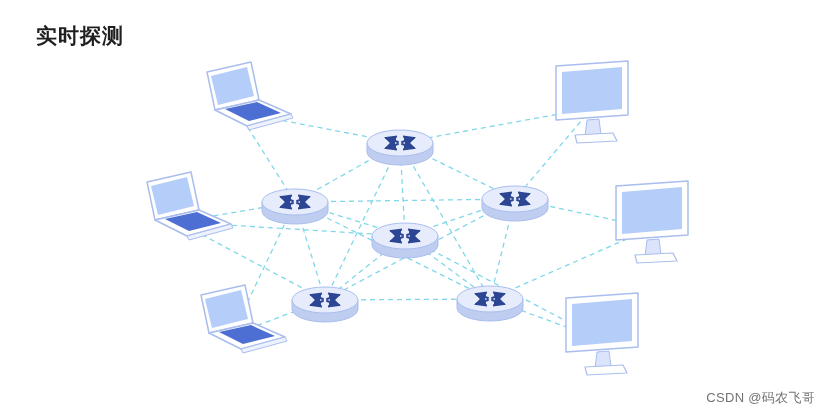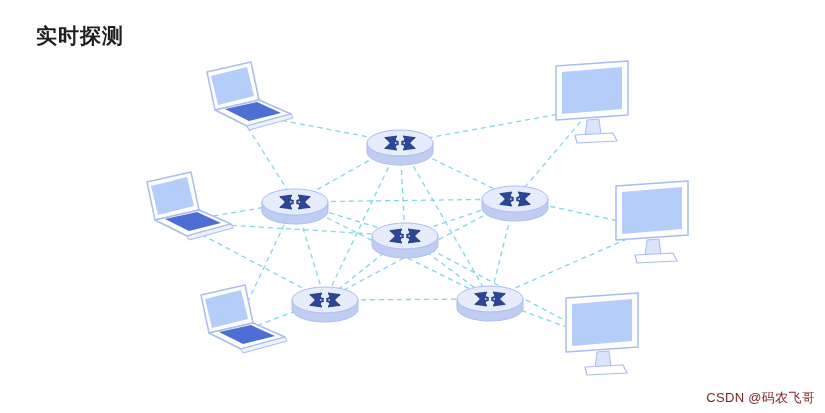--- a/index.html
+++ b/index.html
@@ -11,21 +11,21 @@
     font-family:"Liberation Sans", sans-serif;
   }
   .title{
     position:absolute;left:36px;top:22px;margin:0;
     font-size:21px;font-weight:700;color:#1f1f1f;letter-spacing:1px;
     z-index:2;
   }
   .diagram-svg{position:absolute;left:0;top:0;z-index:1;}
   .watermark{
     position:absolute;right:10px;bottom:6px;
-    font-size:13px;color:#7f1d1d;z-index:2;
+    font-size:13px;color:#737373;z-index:2;
     letter-spacing:.3px;
   }
 </style>
 </head>
 <body>
 
 <div class="stage">
   <h1 class="title">实时探测</h1>
   <svg id="net" class="diagram-svg" width="825" height="413" viewBox="0 0 825 413">
       <defs>

